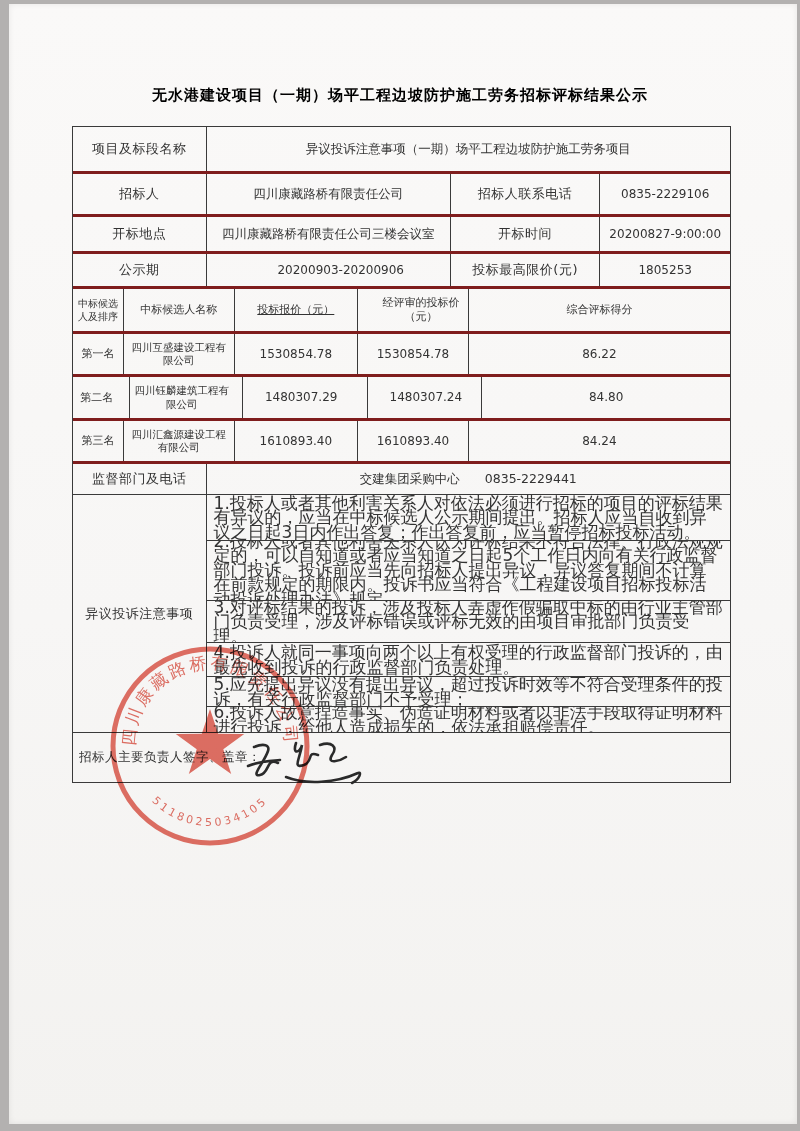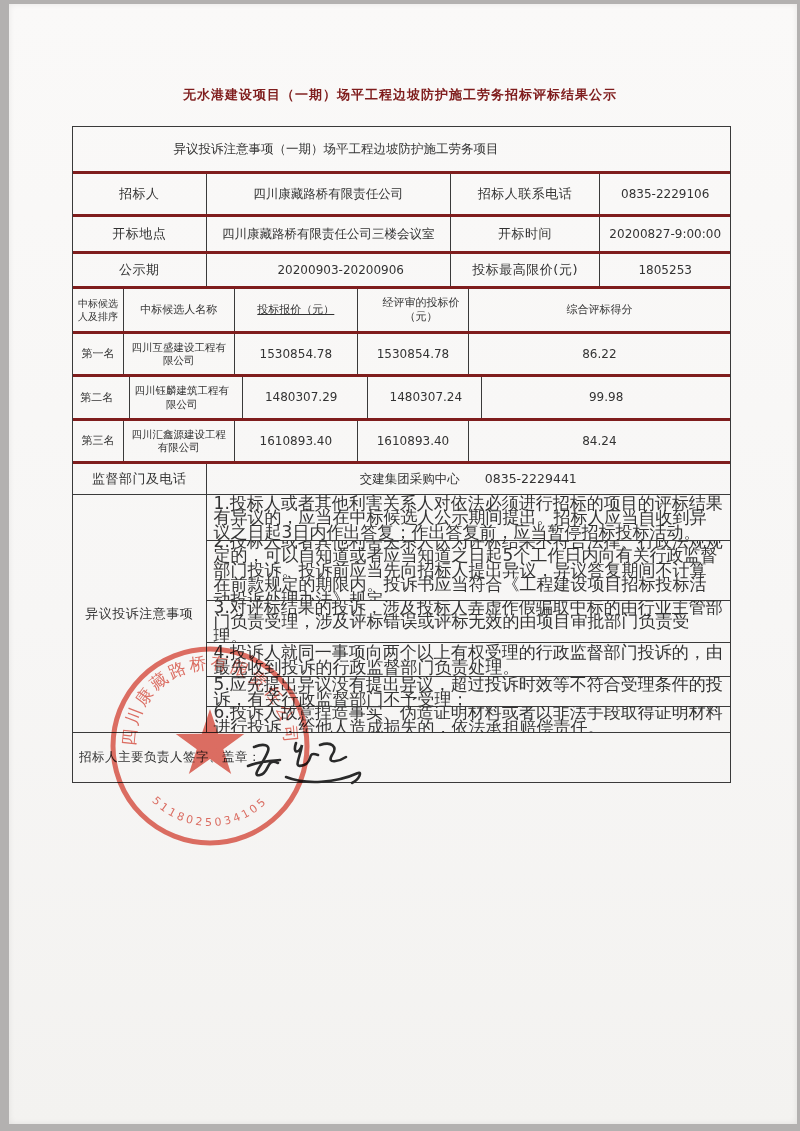--- a/index.html
+++ b/index.html
@@ -2,21 +2,21 @@
 <html><head>
 <meta charset="utf-8">
 <style>
   html,body{margin:0;padding:0;background:#9e9e9e;}
   *{box-sizing:border-box;font-family:"DejaVu Sans",sans-serif;}
   #canvas{position:relative;width:800px;height:1131px;background:#b3b1b0;overflow:hidden;}
   #paper{position:absolute;left:9px;top:4px;right:3px;bottom:7px;
          background:linear-gradient(180deg,#faf9f8 0%,#f7f6f5 55%,#f3f2f0 100%);
          box-shadow:inset 0 0 6px rgba(0,0,0,.08);}
   .title{position:absolute;left:0;top:86px;width:800px;text-align:center;
-         font-size:13px;font-weight:bold;color:#7f1d1d;letter-spacing:1px;}
+         font-size:15px;font-weight:bold;color:#000000;letter-spacing:1px;}
   
   .tbl{position:absolute;left:72px;top:126px;width:659px;border:1.5px solid #3a3a3a;color:#333;}
   .row{display:flex;border-top:3px solid #7f1d1d;}
   .row:first-child{border-top:none;}
   .cell{border-left:1px solid #3a3a3a;display:flex;align-items:center;justify-content:center;
         text-align:center;padding:2px 4px;overflow:hidden;line-height:1.25;}
   .cell:first-child{border-left:none;}
   .lbl{font-size:13px;letter-spacing:.5px;color:#333;}
   .val{font-size:12.5px;}
   .num{font-size:12px;text-align:right;}
@@ -45,20 +45,21 @@
 <body>
 
 <div id="canvas">
   <div id="paper"></div>
 
   <div class="title">无水港建设项目（一期）场平工程边坡防护施工劳务招标评标结果公示</div>
 
   <div class="tbl">
 
     <div class="row" style="height:44px;">
+      <div class="cell lbl" style="width:133px;">项目及标段名称</div>
       <div class="cell val" style="width:526px;">异议投诉注意事项（一期）场平工程边坡防护施工劳务项目</div>
     </div>
 
     <div class="row" style="height:43px;">
       <div class="cell lbl" style="width:133px;">招标人</div>
       <div class="cell val" style="width:245px;">四川康藏路桥有限责任公司</div>
       <div class="cell lbl" style="width:150px;">招标人联系电话</div>
       <div class="cell num" style="width:131px;">0835-2229106</div>
     </div>
 
@@ -89,21 +90,21 @@
       <div class="cell c-name" style="width:111px;">四川互盛建设工程有限公司</div>
       <div class="cell num" style="width:124px;">1530854.78</div>
       <div class="cell num" style="width:111px;">1530854.78</div>
       <div class="cell num" style="width:263px;">86.22</div>
     </div>
     <div class="row" style="height:44px;gap:8px;">
       <div class="cell c-rank" style="width:50px;">第二名</div>
       <div class="cell c-name" style="width:111px;">四川钰麟建筑工程有限公司</div>
       <div class="cell num" style="width:124px;">1480307.29</div>
       <div class="cell num" style="width:111px;padding-left:14px;">1480307.24</div>
-      <div class="cell num" style="width:263px;">99.98</div>
+      <div class="cell num" style="width:263px;">84.80</div>
     </div>
     <div class="row" style="height:43px;">
       <div class="cell c-rank" style="width:50px;">第三名</div>
       <div class="cell c-name" style="width:111px;">四川汇鑫源建设工程有限公司</div>
       <div class="cell num" style="width:124px;">1610893.40</div>
       <div class="cell num" style="width:111px;">1610893.40</div>
       <div class="cell num" style="width:263px;">84.24</div>
     </div>
 
     <div class="row" style="height:33px;">

